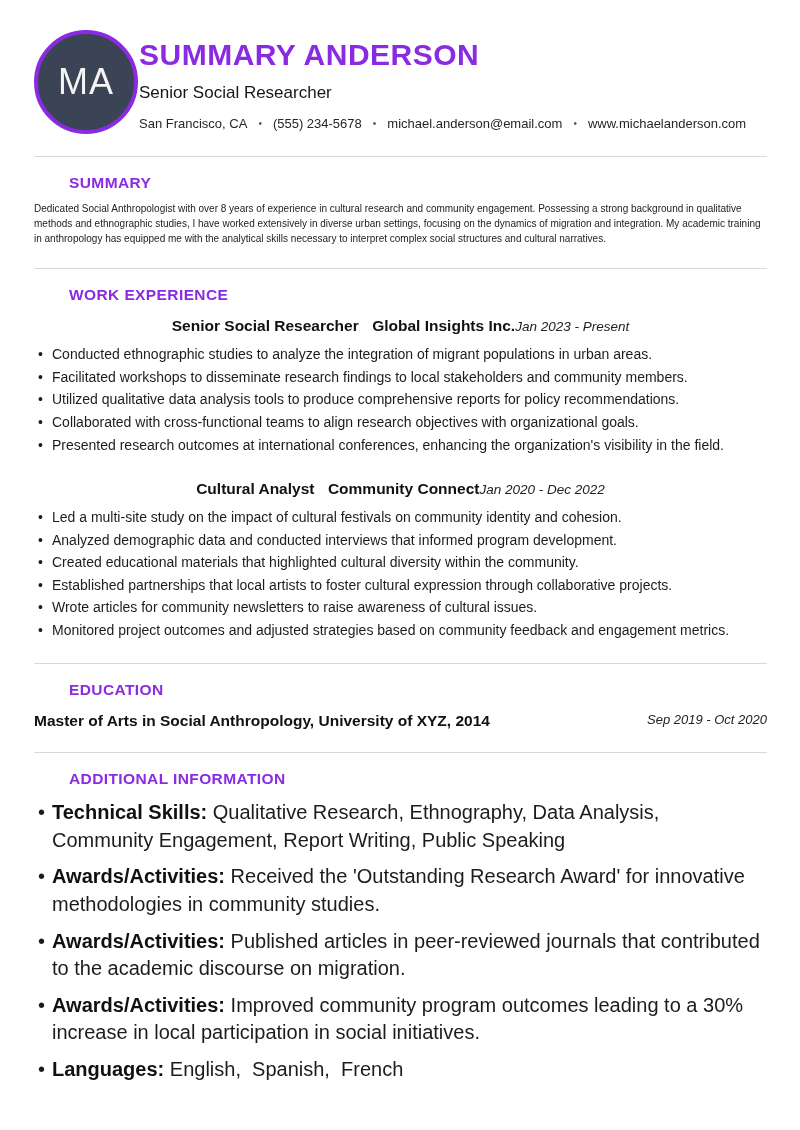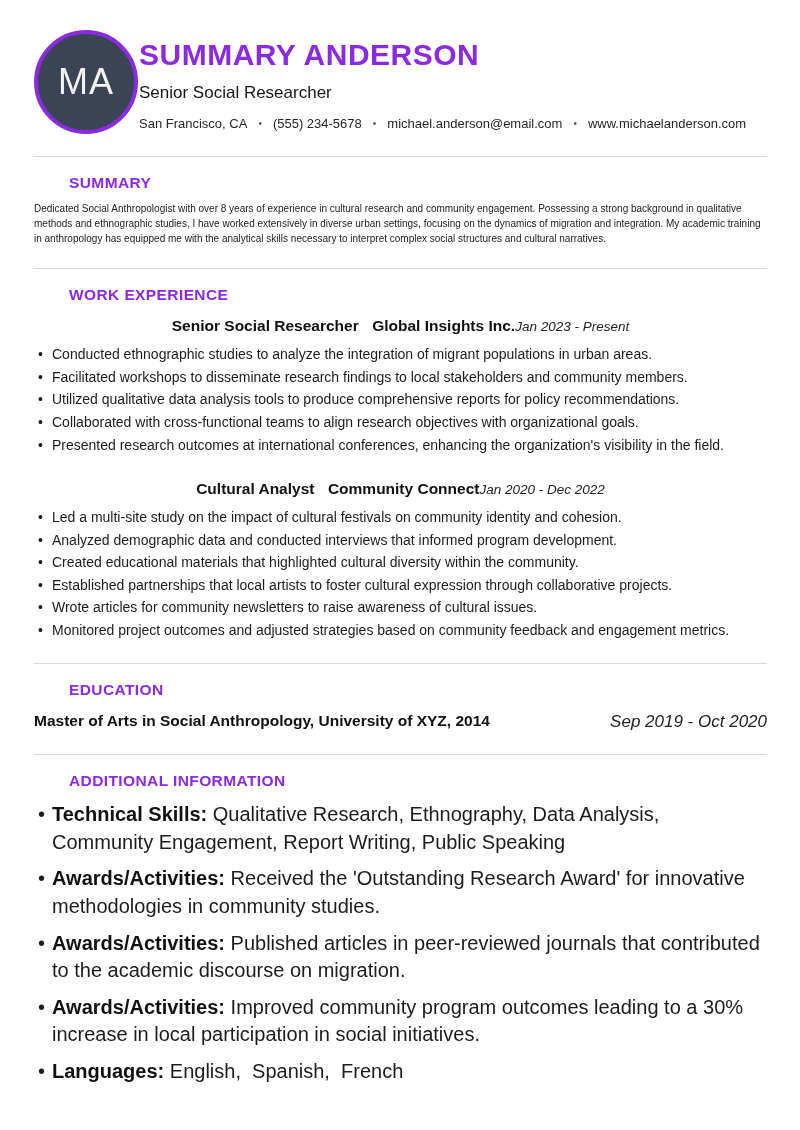--- a/index.html
+++ b/index.html
@@ -79,21 +79,21 @@
     padding-left:18px;
     font-size:14px;
     line-height:1.61;
     color:#1c1c1c;
   }
   ul.bullets li::before { content:"\2022"; position:absolute; left:4px; color:#1c1c1c; }
 
   
   .edu-row { display:flex; justify-content:space-between; align-items:flex-start; margin-top:13px; }
   .edu-degree { font-weight:700; font-size:15.5px; color:#111; }
-  .edu-dates { font-style:italic; font-size:17px; color:#222; white-space:nowrap; }
+  .edu-dates { font-style:italic; font-size:13px; color:#222; white-space:nowrap; }
 
   
   ul.add-list { list-style:none; margin-top:11px; }
   ul.add-list li {
     position:relative;
     padding-left:18px;
     font-size:20px;
     line-height:1.38;
     color:#1c1c1c;
     margin-top:9px;

